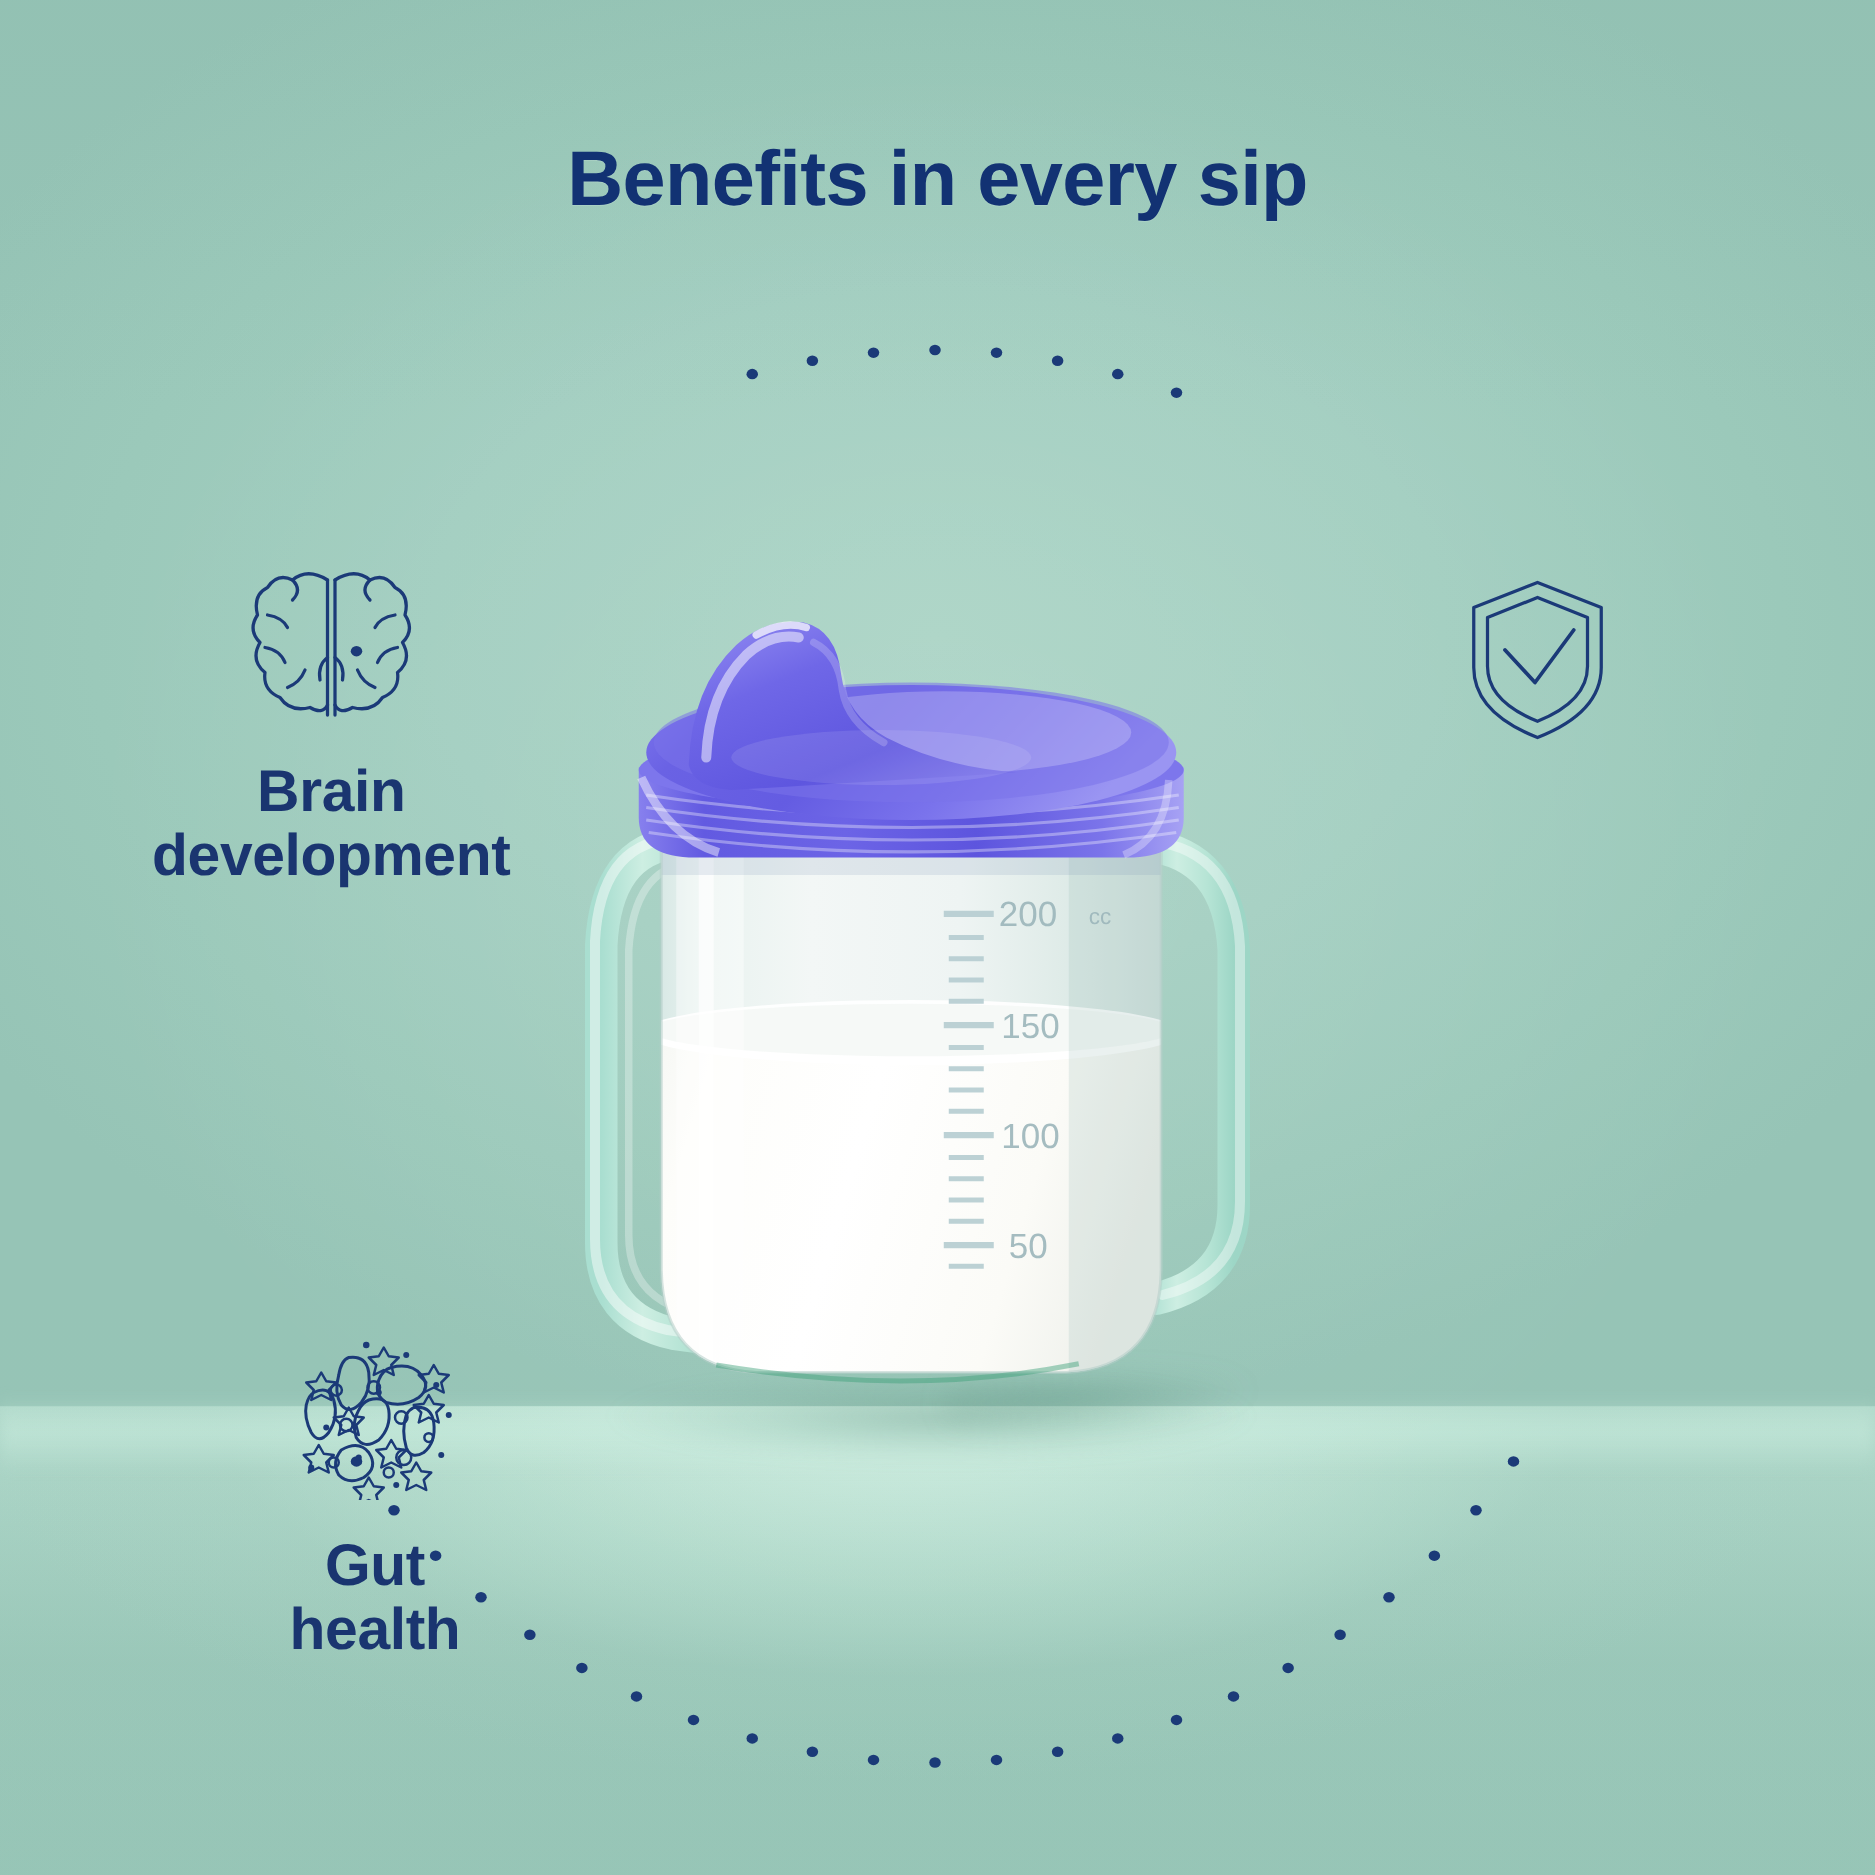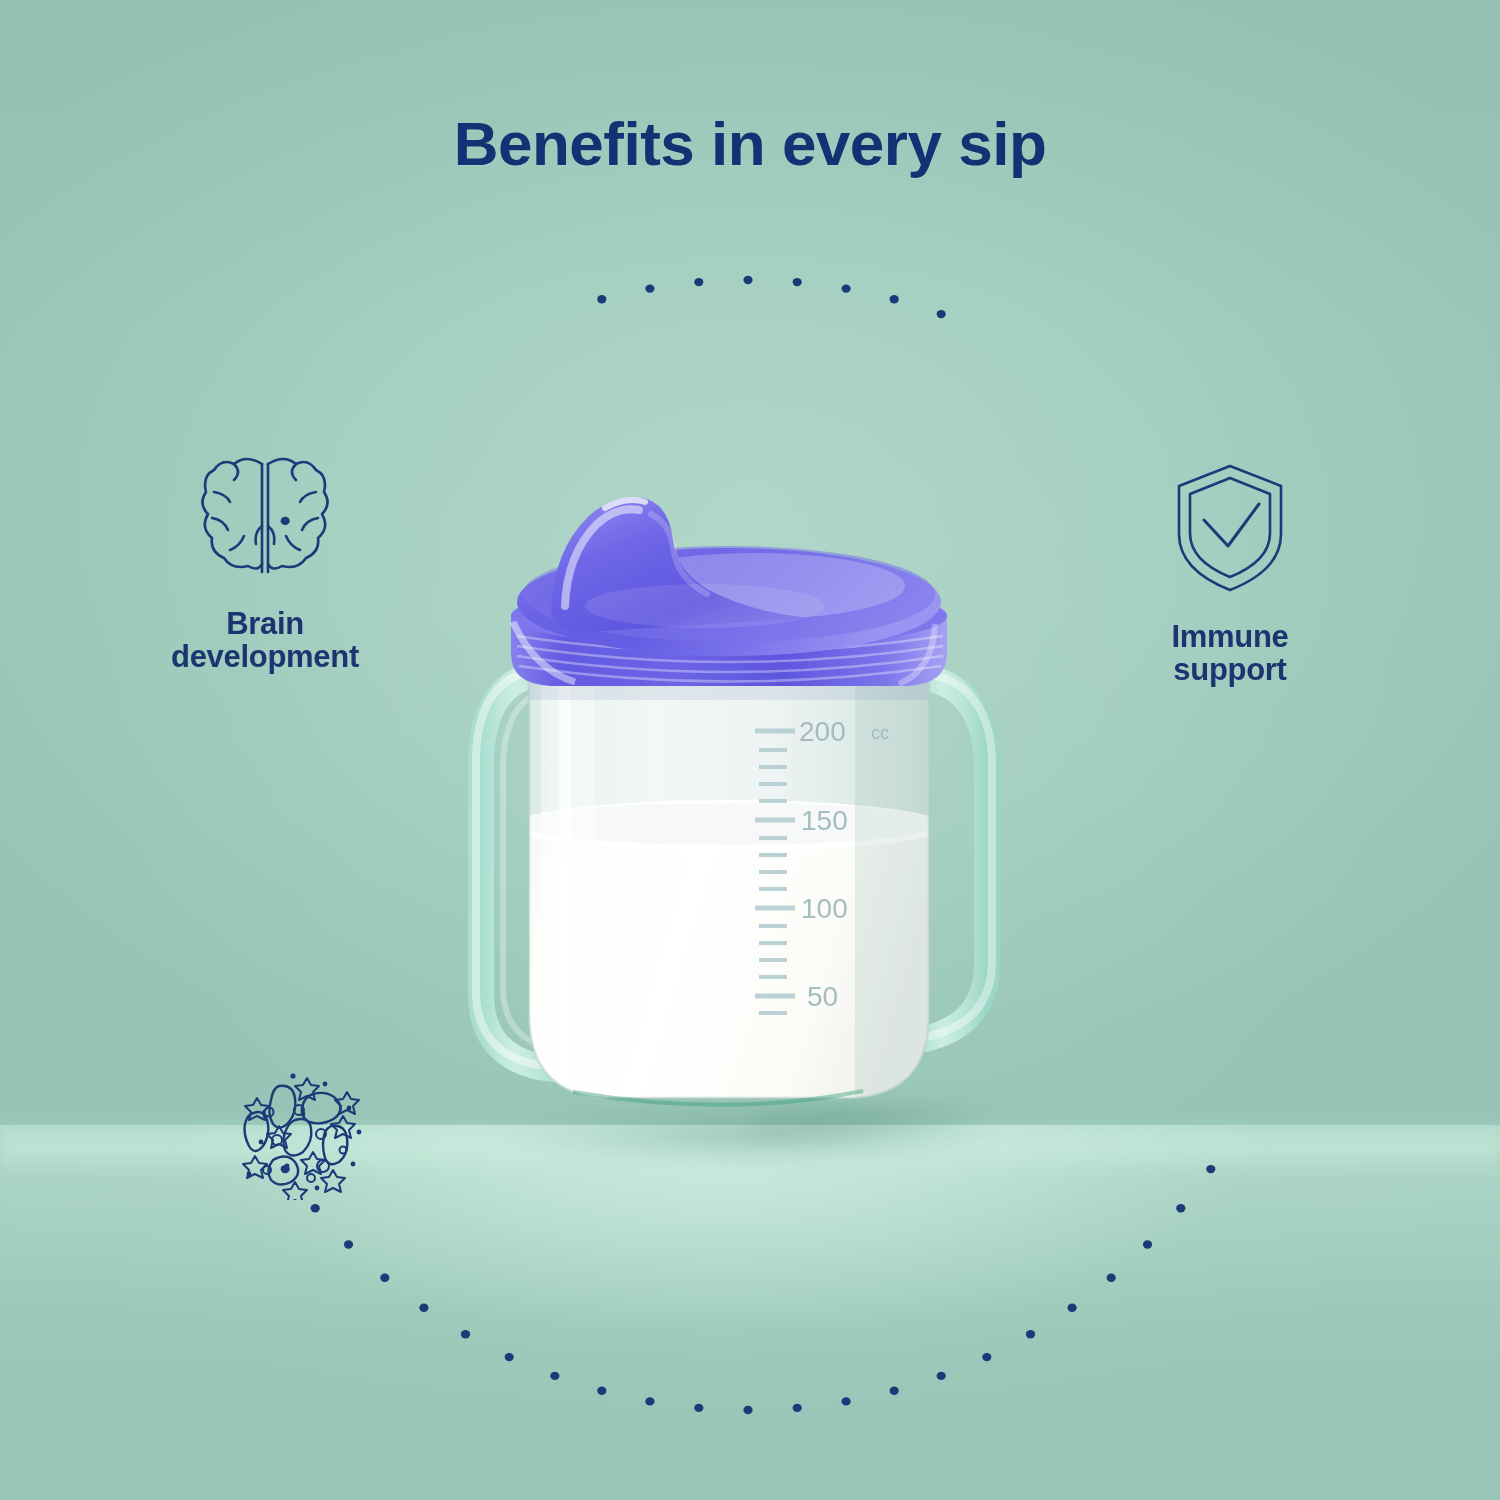--- a/index.html
+++ b/index.html
@@ -66,21 +66,21 @@
   #ring { position: absolute; inset: 0; pointer-events: none; }
 
   
   .benefit {
     position: absolute;
     text-align: center;
     color: #1a3570;
   }
   .benefit .icon { display: block; margin: 0 auto; }
   .benefit .label {
-    font-size: 31px;
+    font-size: 47px;
     font-weight: bold;
     line-height: 1.08;
     letter-spacing: -0.3px;
     color: #1a3570;
     white-space: pre-line;
   }
 
   .b-brain   { left: 30px;   top: 452px;  width: 470px; }
   .b-brain .icon  { margin-bottom: 26px; }
   .b-immune  { left: 1030px; top: 462px;  width: 400px; }
@@ -350,22 +350,20 @@
   </div>
 
   <div class="benefit b-immune">
     <span class="icon">
       <svg width="118" height="132" viewBox="0 0 118 132" fill="none" stroke="#1b3a78" stroke-width="2.6" stroke-linecap="round" stroke-linejoin="round">
         <path d="M59 4 L110 24 L110 72 Q110 108 59 128 Q8 108 8 72 L8 24 Z"></path>
         <path d="M59 16 L99 32 L99 71 Q99 99 59 115 Q19 99 19 71 L19 32 Z"></path>
         <path d="M33 58 L57 84 L88 42" stroke-width="3"></path>
       </svg>
     </span>
-    <span class="label">Immune
-support</span>
   </div>
 
   <div class="benefit b-gut">
     <span class="icon">
       <svg width="135" height="130" viewBox="0 0 135 130" fill="none" stroke="#1b3a78" stroke-width="2.4" stroke-linecap="round" stroke-linejoin="round">
 
         <path d="M46 16 Q60 14 62 28 Q64 42 56 52 Q47 62 40 54 Q34 44 38 30 Q40 18 46 16 Z"></path>
         <path d="M80 24 Q96 20 104 30 Q112 40 102 48 Q90 56 76 52 Q66 46 70 34 Q73 26 80 24 Z"></path>
         <path d="M18 44 Q30 38 34 50 Q38 64 30 76 Q22 86 16 76 Q10 64 12 54 Q14 46 18 44 Z"></path>
         <path d="M62 50 Q76 46 78 58 Q80 72 70 82 Q58 90 52 80 Q48 68 54 58 Q57 52 62 50 Z"></path>
@@ -396,16 +394,18 @@
         <circle cx="70" cy="44" r="2.4" fill="#1b3a78" stroke="none"></circle>
         <circle cx="116" cy="38" r="2.4" fill="#1b3a78" stroke="none"></circle>
         <circle cx="126" cy="62" r="2.4" fill="#1b3a78" stroke="none"></circle>
         <circle cx="120" cy="94" r="2.4" fill="#1b3a78" stroke="none"></circle>
         <circle cx="28" cy="72" r="2.4" fill="#1b3a78" stroke="none"></circle>
         <circle cx="54" cy="96" r="2.4" fill="#1b3a78" stroke="none"></circle>
         <circle cx="84" cy="118" r="2.4" fill="#1b3a78" stroke="none"></circle>
         <circle cx="16" cy="104" r="2.4" fill="#1b3a78" stroke="none"></circle>
       </svg>
     </span>
+    <span class="label">Gut
+health</span>
   </div>
 
 
 </div>
 
 </body></html>

